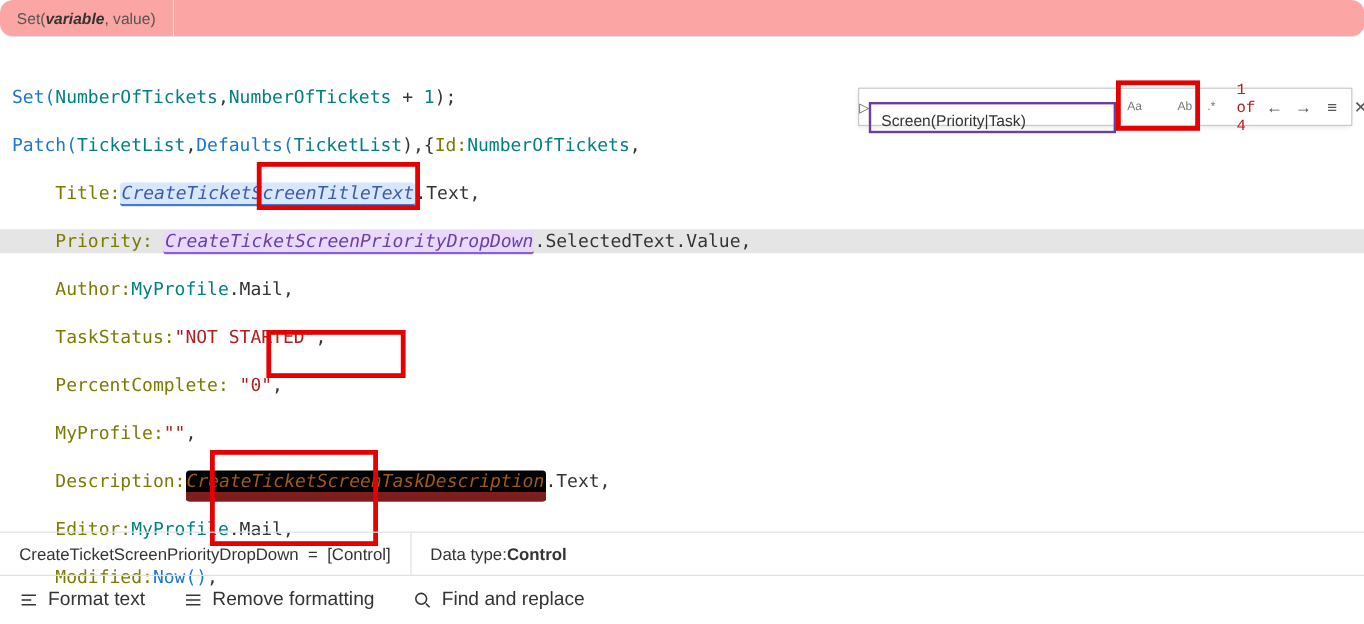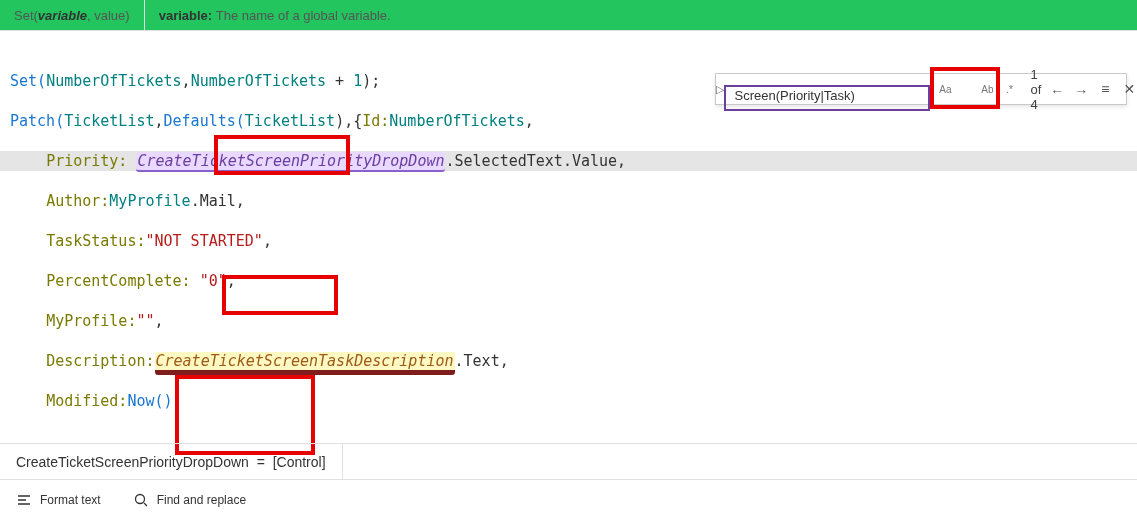--- a/index.html
+++ b/index.html
@@ -1,74 +1,73 @@
 <!DOCTYPE html>
 <html><head>
 <meta charset="utf-8">
 <style>
   html,body{margin:0;padding:0;font-family:"Segoe UI",Arial,sans-serif;font-size:13px;color:#333;background:#fff;width:1137px;height:520px;overflow:hidden;}
-  .topbar{display:flex;align-items:center;height:30px;border-bottom:1px solid #e0e0e0;background:#22c55e;font-size:13px;color:#555;}
+  .topbar{display:flex;align-items:center;height:30px;border-bottom:1px solid #e0e0e0;background:#fca5a5;font-size:13px;color:#555;border-radius:11px;}
   .topbar .cell{padding:0 14px;height:100%;display:flex;align-items:center;border-right:1px solid #e0e0e0;}
   .topbar b{font-weight:600;color:#333;}
   .topbar i{font-style:italic;}
   .editor-wrap{position:relative;}
   .editor{font-family:Consolas,Menlo,monospace;font-size:15px;line-height:20px;padding:20px 10px 10px 10px;white-space:pre;color:#333;}
   .line{height:20px;}
   .hl-line{background:#e5e5e5;margin:0 -10px;padding:0 10px;}
   .c-kw{color:#1976d2;}      
   .c-var{color:#008080;}     
   .c-str{color:#b71c1c;}
   .c-olive{color:#7a7a00;}
   
   .chip{border-radius:3px;padding:0 1px;font-style:italic;}
   .chip-blue{background:#d6e7ff;border-bottom:2px solid #4a7ac7;color:#3d5ba8;}
   .chip-purple{background:#e9d8ff;border-bottom:2px solid #8a5fcf;color:#6b3fa0;}
-  .chip-orange{background:#fef9c3;border-bottom:5px solid #7f1d1d;color:#9e5a16;}
+  .chip-orange{background:#000000;border-bottom:8px solid #7f1d1d;color:#9e5a16;}
   .redbox{position:absolute;border:4px solid #e60000;pointer-events:none;}
   
   .findbar{position:absolute;top:42px;right:10px;width:410px;height:30px;background:#fff;border:1px solid #c9c9c9;display:flex;align-items:center;box-shadow:0 2px 4px rgba(0,0,0,0.1);}
   .find-expand{width:16px;text-align:center;color:#666;font-size:11px;}
-  .find-input{flex:0 0 190px;height:22px;border:2px solid #6b3fa0;padding:0 6px;font-family:"Segoe UI";font-size:13px;color:#333;outline:none;display:flex;align-items:flex-start;margin-right:2px;margin-top:18px;}
+  .find-input{flex:0 0 190px;height:22px;border:2px solid #6b3fa0;padding:0 6px;font-family:"Segoe UI";font-size:13px;color:#333;outline:none;display:flex;align-items:flex-end;margin-right:2px;margin-top:18px;}
   .find-input input{border:none;outline:none;width:100%;font-size:13px;color:#333;background:transparent;}
   .find-opts{display:flex;align-items:center;gap:4px;padding:0 4px;color:#777;}
   .find-opts span{font-size:10px;cursor:pointer;width:18px;text-align:center;}
-  .find-count{padding:0 8px;color:#404040;}
+  .find-count{padding:0 8px;color:#b91c1c;font-family:Liberation Mono, monospace;}
   .find-actions{display:flex;align-items:center;gap:8px;margin-left:auto;padding-right:8px;color:#555;}
   .find-actions span{cursor:pointer;font-size:14px;width:16px;text-align:center;}
   .ab-underline{margin-left:20px;}
   
   .statusbar{position:absolute;left:0;right:0;bottom:40px;height:36px;border-top:1px solid #e0e0e0;display:flex;align-items:center;font-size:14px;color:#333;}
   .statusbar .scell{padding:0 16px;height:100%;display:flex;align-items:center;border-right:1px solid #e0e0e0;}
-  .toolbar{position:absolute;left:0;right:0;bottom:0;height:40px;border-top:1px solid #e0e0e0;display:flex;align-items:center;font-size:12px;color:#333;}
+  .toolbar{position:absolute;left:0;right:0;bottom:0;height:40px;border-top:1px solid #e0e0e0;display:flex;align-items:center;font-size:16px;color:#333;}
   .toolbar .titem{display:flex;align-items:center;gap:8px;padding:0 16px;cursor:pointer;}
   .ico{width:16px;height:16px;display:inline-block;}
 </style>
 </head>
 <body>
 
 <div class="topbar">
   <div class="cell">
     <span><span>Set</span>(<b><i>variable</i></b>, <span>value</span>)</span>
   </div>
-  <div class="cell" style="border-right:none">
-    <b>variable:</b>&nbsp;<span>The name of a global variable.</span>
-  </div>
 </div>
 
 <div class="editor-wrap">
 
   <div class="editor">
 <div class="line"><span class="c-kw">Set(</span><span class="c-var">NumberOfTickets</span><span>,</span><span class="c-var">NumberOfTickets</span><span> + </span><span class="c-var">1</span><span>);</span></div>
 <div class="line"><span class="c-kw">Patch(</span><span class="c-var">TicketList</span><span>,</span><span class="c-kw">Defaults(</span><span class="c-var">TicketList</span><span>),{</span><span class="c-olive">Id:</span><span class="c-var">NumberOfTickets</span><span>,</span></div>
+<div class="line"><span>    </span><span class="c-olive">Title:</span><span class="chip chip-blue">CreateTicketScreenTitleText</span><span>.Text,</span></div>
 <div class="line hl-line"><span>    </span><span class="c-olive">Priority:</span><span> </span><span class="chip chip-purple">CreateTicketScreenPriorityDropDown</span><span>.SelectedText.Value,</span></div>
 <div class="line"><span>    </span><span class="c-olive">Author:</span><span class="c-var">MyProfile</span><span>.Mail,</span></div>
 <div class="line"><span>    </span><span class="c-olive">TaskStatus:</span><span class="c-str">"NOT STARTED"</span><span>,</span></div>
 <div class="line"><span>    </span><span class="c-olive">PercentComplete:</span><span> </span><span class="c-str">"0"</span><span>,</span></div>
 <div class="line"><span>    </span><span class="c-olive">MyProfile:</span><span class="c-str">""</span><span>,</span></div>
 <div class="line"><span>    </span><span class="c-olive">Description:</span><span class="chip chip-orange">CreateTicketScreenTaskDescription</span><span>.Text,</span></div>
+<div class="line"><span>    </span><span class="c-olive">Editor:</span><span class="c-var">MyProfile</span><span>.Mail,</span></div>
 <div class="line"><span>    </span><span class="c-olive">Modified:</span><span class="c-kw">Now()</span><span>,</span></div>
 
 
 
 
 
 
   </div>
 
   <div class="findbar">
@@ -94,29 +93,39 @@
   <div class="redbox" style="top:104px;left:214px;width:128px;height:32px;"></div>
   <div class="redbox" style="top:244px;left:222px;width:108px;height:32px;"></div>
   <div class="redbox" style="top:344px;left:175px;width:132px;height:72px;"></div>
 
 </div>
 
 <div class="statusbar">
   <div class="scell">
     <span>CreateTicketScreenPriorityDropDown</span>&nbsp;&nbsp;<span>=</span>&nbsp;&nbsp;<span>[Control]</span>
   </div>
+  <div class="scell" style="border-right:none">
+    <span>Data type: </span>
+      <b>Control</b>
+  </div>
 </div>
 
 <div class="toolbar">
   <div class="titem">
     <svg class="ico" viewBox="0 0 16 16">
         <path d="M2 4h12M2 8h8M2 12h12" stroke="#333" stroke-width="1.3" fill="none"></path>
       </svg>
     <span>Format text</span>
   </div>
   <div class="titem">
     <svg class="ico" viewBox="0 0 16 16">
+        <path d="M2 4h12M2 8h12M2 12h12" stroke="#333" stroke-width="1.3" fill="none"></path>
+      </svg>
+    <span>Remove formatting</span>
+  </div>
+  <div class="titem">
+    <svg class="ico" viewBox="0 0 16 16">
         <circle cx="7" cy="7" r="4.5" stroke="#333" stroke-width="1.3" fill="none"></circle>
         <path d="M11 11l3 3" stroke="#333" stroke-width="1.3"></path>
       </svg>
     <span>Find and replace</span>
   </div>
 </div>
 
 </body></html>

